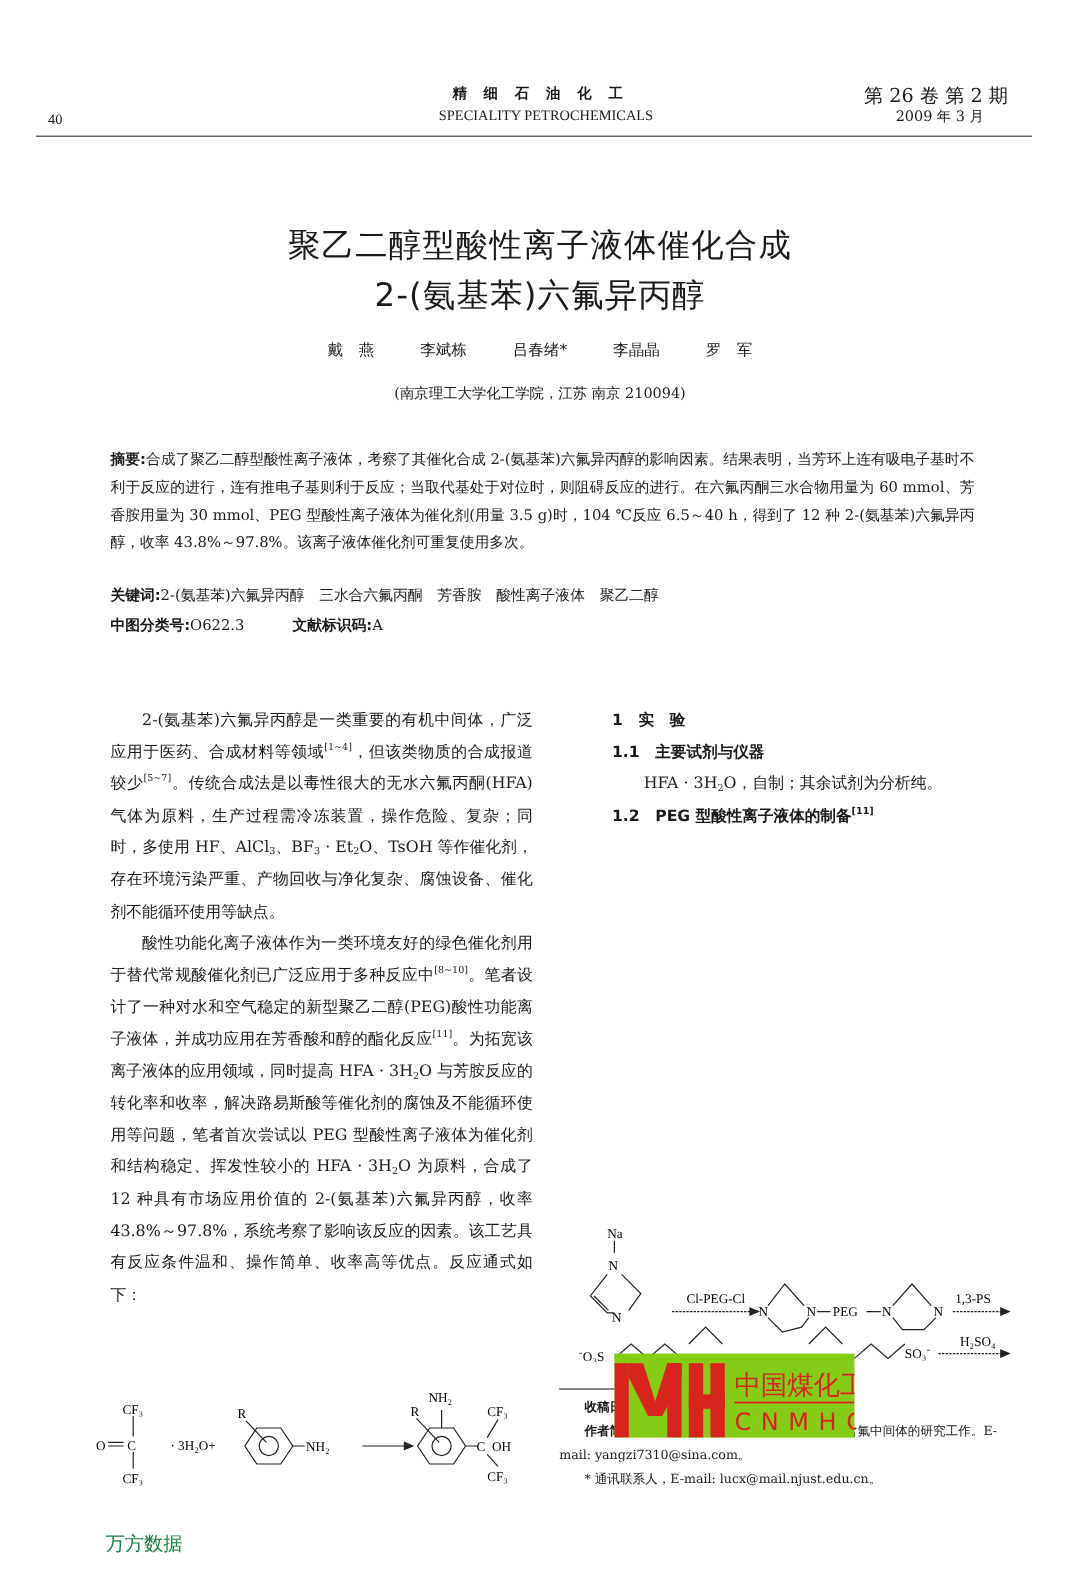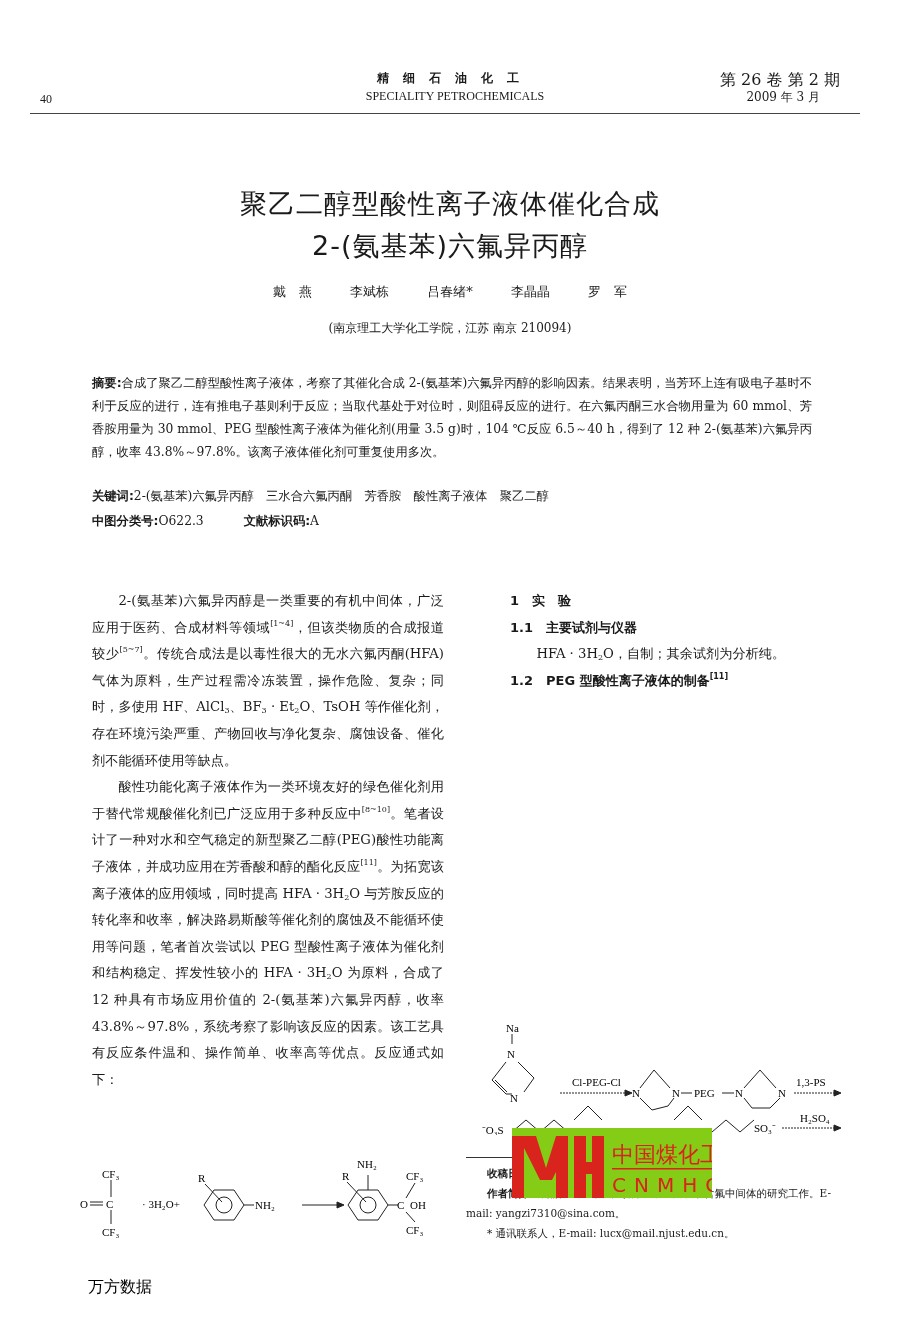--- a/index.html
+++ b/index.html
@@ -40,21 +40,21 @@
   .sec { font-family: "DejaVu Sans", sans-serif; font-weight: bold; font-size: 13px; }
   
   .rxn { font-family: "Liberation Serif", serif; font-size: 11px; }
   
   .fn-rule { left: 466px; top: 1157px; width: 60px; border-top: 1px solid #333; }
   .fn { left: 466px; width: 380px; font-size: 10.5px; line-height: 20px; }
   .fn b { font-weight: bold; }
   .fn1 { top: 1163px; }
   
   .logo { left: 512px; top: 1128px; }
-  .wf { left: 88px; top: 1277px; font-family: "DejaVu Sans", sans-serif; font-size: 16px; color: #000000; }
+  .wf { left: 88px; top: 1277px; font-family: "DejaVu Sans", sans-serif; font-size: 16px; color: #15803d; }
 </style>
 </head>
 <body>
 
 <div class="abs hdr-page">40</div>
 <div class="abs hdr-cn">精细石油化工</div>
 <div class="abs hdr-en">SPECIALITY PETROCHEMICALS</div>
 <div class="abs hdr-vol">第 26 卷 第 2 期</div>
 <div class="abs hdr-date">2009 年 3 月</div>
 <div class="abs hdr-rule"></div>

